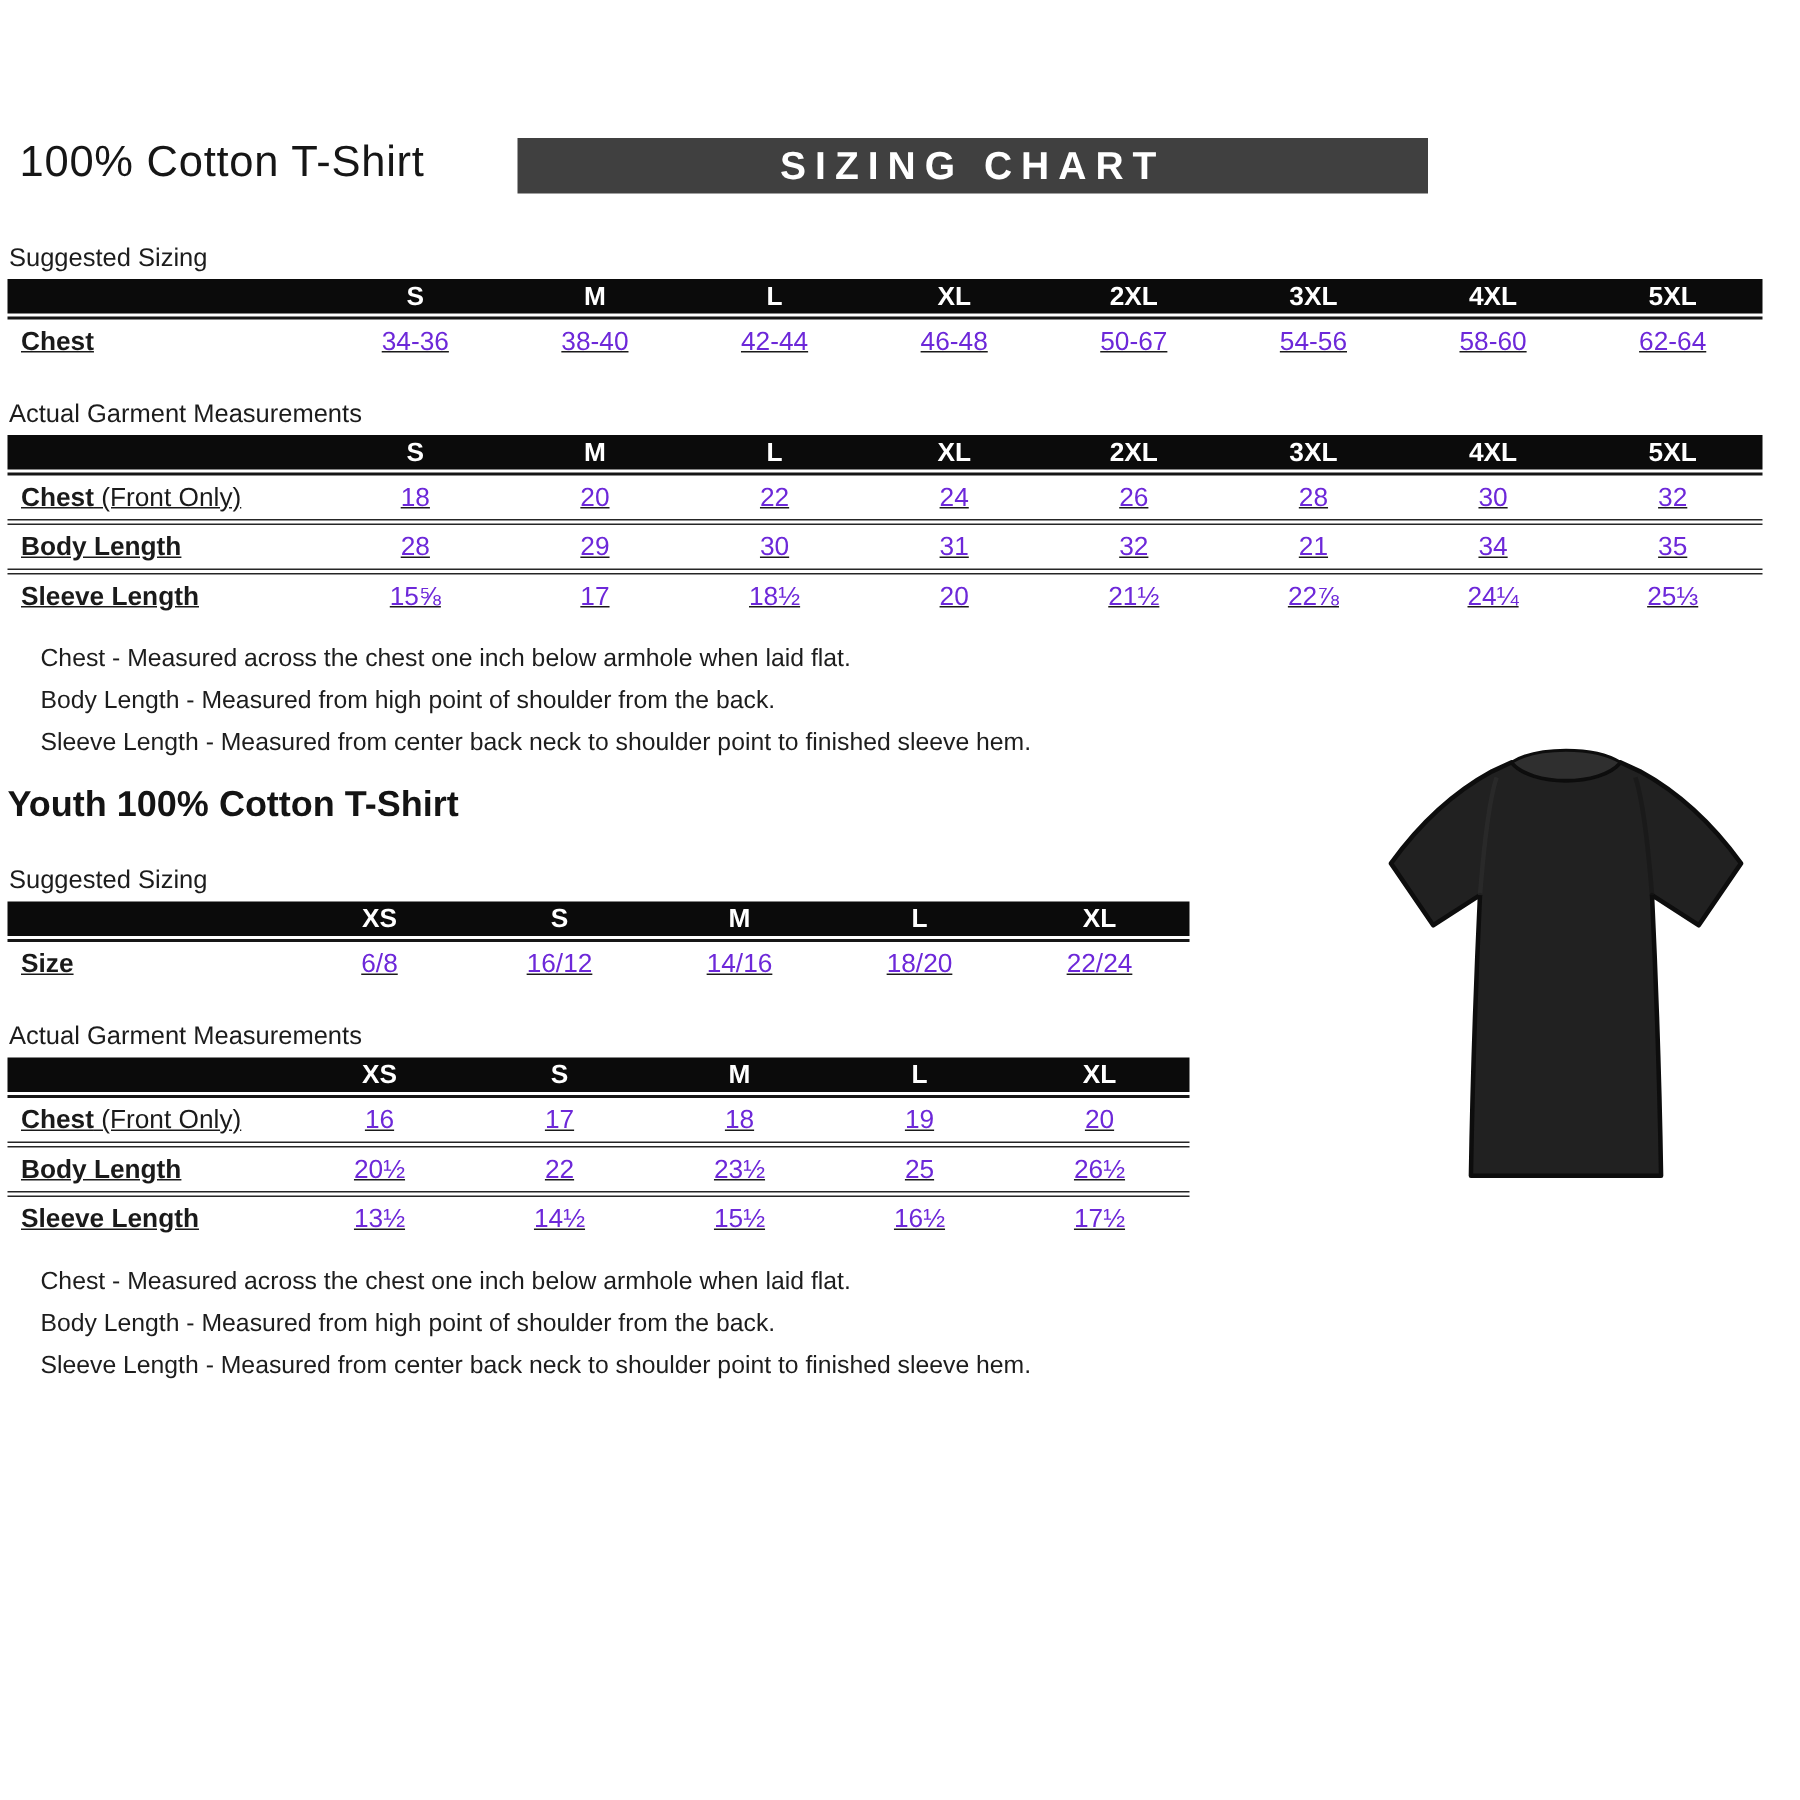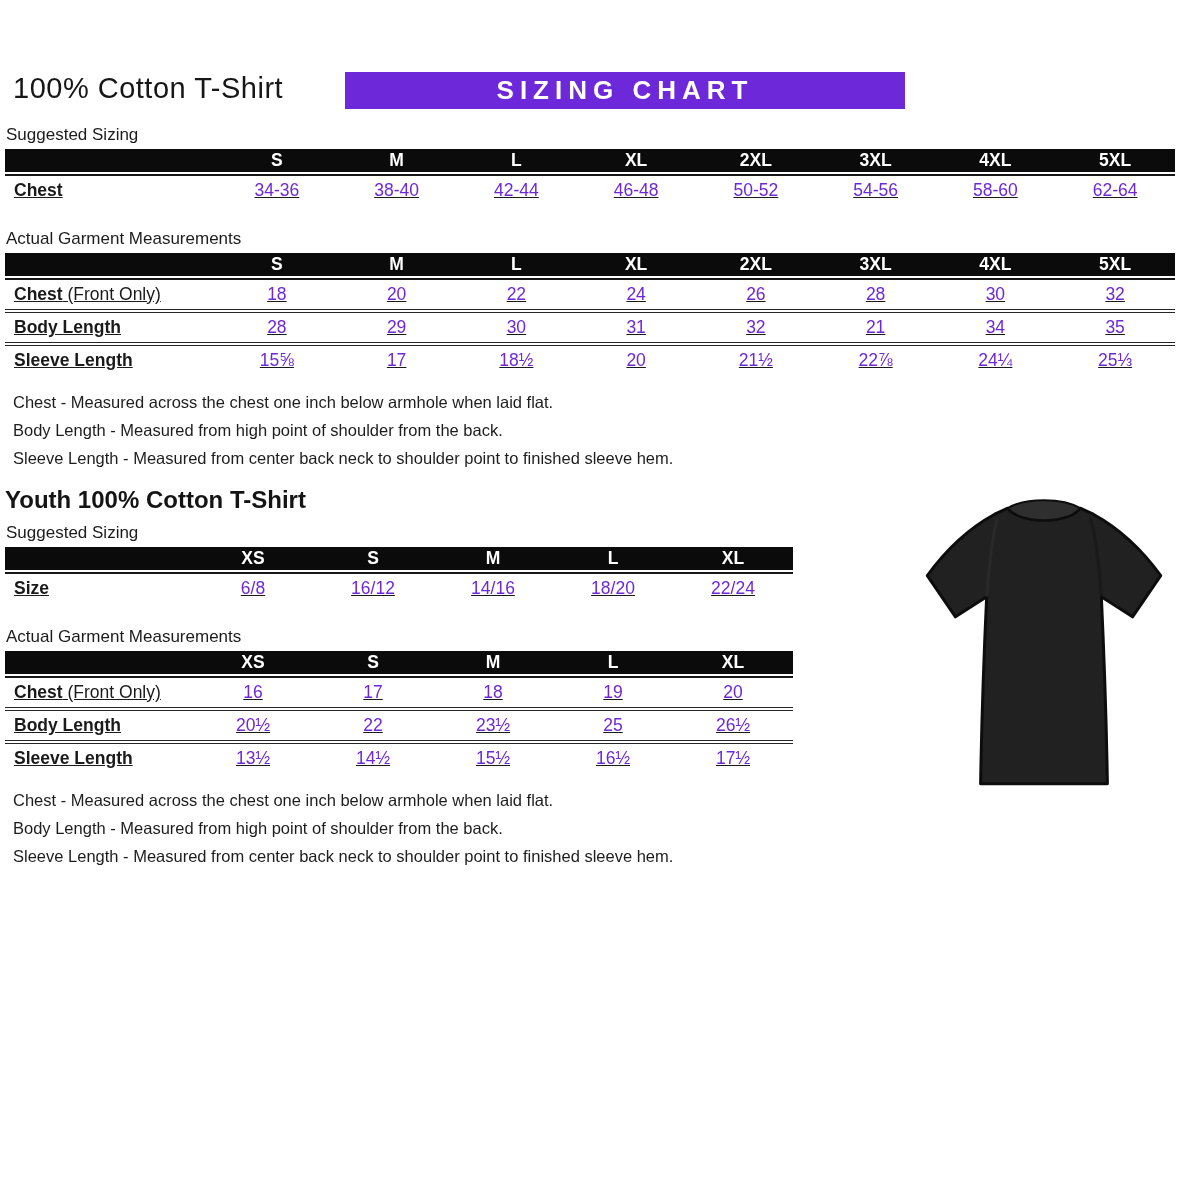--- a/index.html
+++ b/index.html
@@ -2,52 +2,52 @@
 <html><head>
 <meta charset="utf-8">
 <title>Sizing Chart</title>
 <style>
   html,body { margin:0; padding:0; }
   body {
     width:1200px; height:1200px; background:#ffffff; position:relative;
     font-family:"Liberation Sans","DejaVu Sans",sans-serif; color:#1a1a1a;
     overflow:hidden;
   }
-  .page { position:relative; width:1200px; height:1200px; padding-top:72px; box-sizing:border-box; }
+  .page { position:relative; width:1200px; height:1200px; padding-top:92px; box-sizing:border-box; }
 
   
   .header-row { display:flex; align-items:flex-start; padding-left:13px; height:44px; }
   .title { font-size:29px; font-weight:400; margin:0; width:332px; letter-spacing:0.5px; color:#161616; }
   .banner {
-    width:560px; height:37px; background:#6d28d9; color:#ffffff;
+    width:607px; height:37px; background:#404040; color:#ffffff;
     font-weight:bold; font-size:26px; letter-spacing:6px;
     display:flex; align-items:center; justify-content:center;
   }
 
-  .sec-label { font-size:17px; margin:9px 0 4px 6px; color:#1c1c1c; }
+  .sec-label { font-size:17px; margin:26px 0 4px 6px; color:#1c1c1c; }
   .sec-label.gap { margin-top:24px; }
 
   
   .tbl { margin-left:5px; }
   .tbl.adult { width:1170px; }
   .tbl.youth { width:788px; }
   .thead { display:flex; background:#0b0b0b; height:23px; align-items:center; }
   .head-rule { height:2px; background:#161616; margin-top:2px; }
   .tbody .tr { display:flex; height:29px; align-items:center;text-decoration:underline; }
   .tbody .tr + .tr { border-top:4px double #262626; }
   .lab { text-align:left; padding-left:9px; font-weight:bold; font-size:17.5px; box-sizing:border-box; }
   .adult .lab { width:212px; }
   .youth .lab { width:188px; }
   .lab .suffix { font-weight:400; }
   .col { flex:1; text-align:center; font-size:17.5px; }
   .thead .col { color:#ffffff; font-weight:bold; }
   .thead .lab { height:100%; }
   .tbody .col { color:#6d28d9; }
 
-  .notes { margin:13px 0 0 13px; }
+  .notes { margin:13px 0 0 27px; }
   .note { font-size:16.5px; line-height:28px; color:#1d1d1d; }
 
   .youth-title { font-size:24px; font-weight:bold; margin:14px 0 2px 5px; color:#141414; }
 
   .tshirt { position:absolute; left:893px; top:478px; width:302px; height:332px; }
 </style>
 </head>
 <body>
 
 <div class="page">
@@ -71,21 +71,21 @@
       <div class="col">5XL</div>
     </div>
     <div class="head-rule"></div>
     <div class="tbody">
       <div class="tr">
         <div class="lab"><span>Chest</span><span class="suffix"></span></div>
         <div class="col">34-36</div>
         <div class="col">38-40</div>
         <div class="col">42-44</div>
         <div class="col">46-48</div>
-        <div class="col">50-52</div>
+        <div class="col">50-67</div>
         <div class="col">54-56</div>
         <div class="col">58-60</div>
         <div class="col">62-64</div>
       </div>
     </div>
   </div>
 
   <div class="sec-label gap">Actual Garment Measurements</div>
   <div class="tbl adult">
     <div class="thead">

